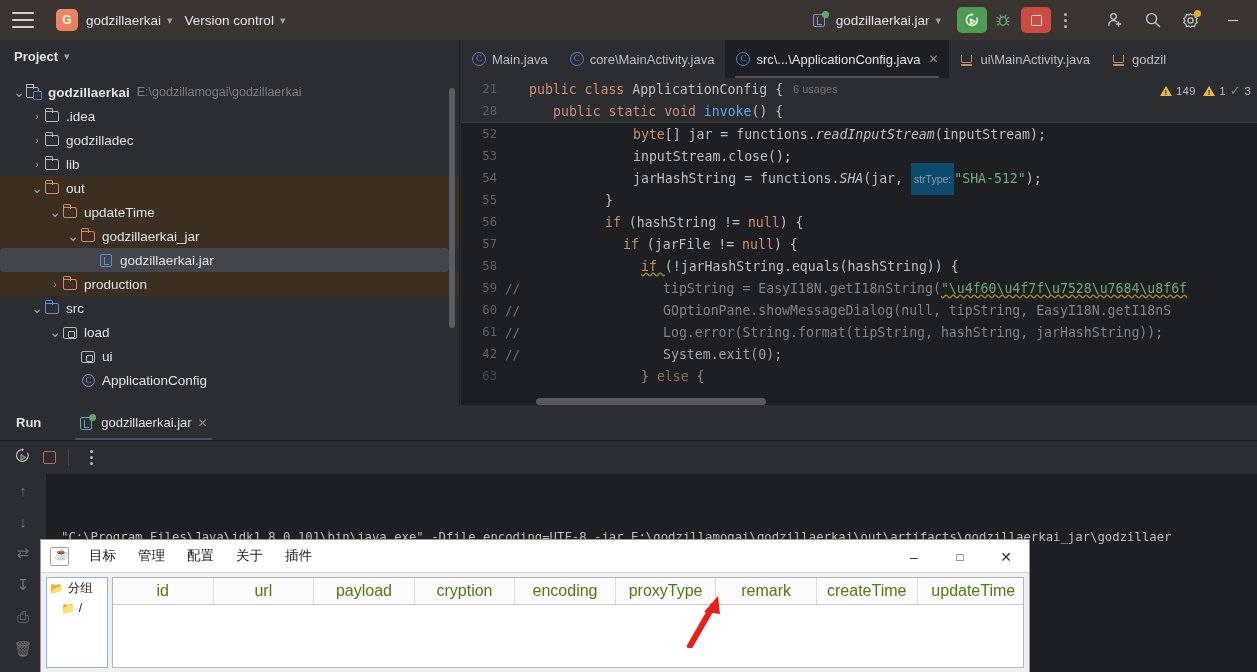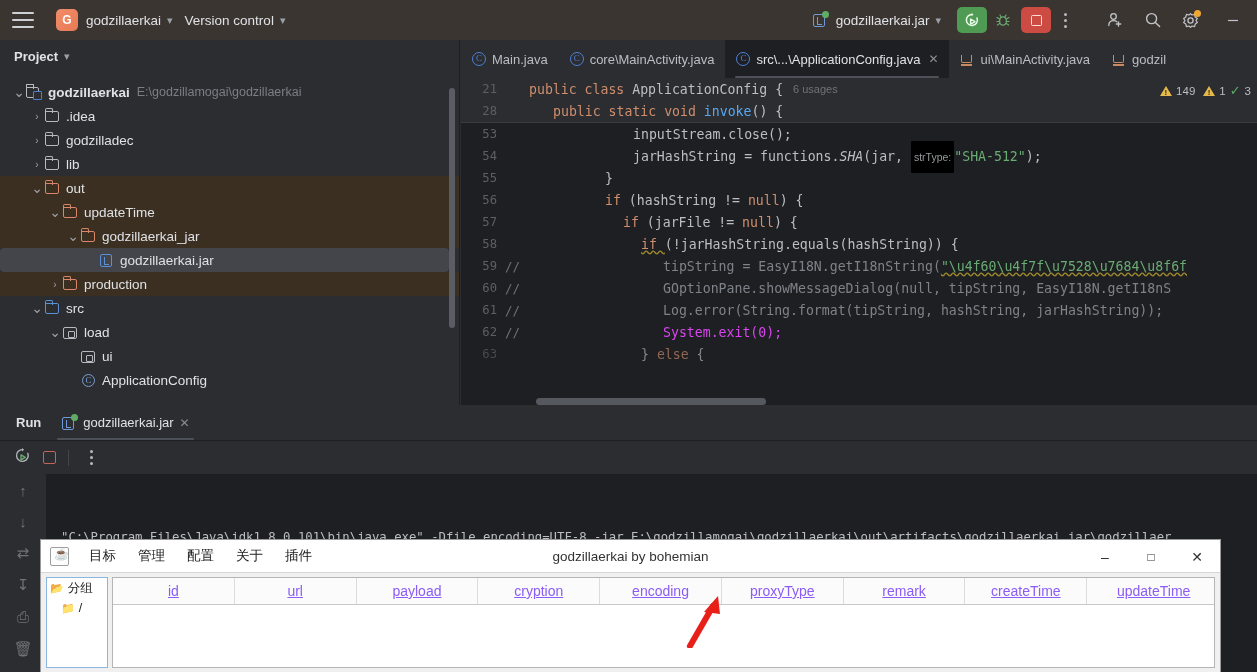--- a/index.html
+++ b/index.html
@@ -113,74 +113,74 @@
   .code { position: relative; height: 327px; overflow: hidden; font-family: "DejaVu Sans Mono", monospace; }
   .sticky { background: #2b2d30; }
   .cline { height: 22px; display: flex; align-items: center; font-size: 13.2px; white-space: pre; }
   .ln { width: 44px; text-align: right; color: #5c6066; font-size: 12.2px; flex: none;
         padding-right: 8px; }
   .cmt-gutter { width: 28px; color: #6f7277; flex: none; font-size: 12.5px; }
   .usages { color: #6f7277; font-size: 11px; font-family: "Liberation Sans", sans-serif; margin-left: 10px; }
   .kw { color: #cf8e6d; } .fn { color: #56a8f5; } .str { color: #6aab73; }
   .pl { color: #bcbec4; } .it { font-style: italic; color: #bcbec4; }
   .und { text-decoration-color: #6b6f76; }
-  .param { background: #000000; color: #97999c; font-size: 10.5px; border-radius: 1px;
+  .param { background: #0c4a6e; color: #97999c; font-size: 10.5px; border-radius: 1px;
     padding: 10px 3px; font-family: "Liberation Sans", sans-serif; }
   .wavy { text-decoration: underline; text-decoration-style: wavy; text-decoration-color: #a0892c; }
   .inspect { position: absolute; right: 6px; top: 5px; display: flex; align-items: center;
     gap: 4px; font-size: 11.5px; color: #b9bdc4; font-family: "Liberation Sans", sans-serif; }
   .warn-tri { width: 0; height: 0; border-left: 6px solid transparent; border-right: 6px solid transparent;
     border-bottom: 10px solid #e5b94c; position: relative; }
   .warn-tri::after { content: "!"; position: absolute; left: -1.5px; top: 2px; font-size: 8px;
     color: #33291a; font-weight: bold; }
   .check { color: #5fad65; font-size: 13px; }
   .hscroll { position: absolute; left: 75px; bottom: 0px; width: 230px; height: 7px;
     background: #55585e; border-radius: 4px; }
 
   
   .runpanel { position: absolute; left: 0; top: 405px; width: 1257px; height: 267px; background: #1e1f22; }
-  .run-head { height: 35px; background: #2b2d30; display: flex; align-items: center; padding-left: 16px; gap: 12px;}
+  .run-head { height: 35px; background: #2b2d30; display: flex; align-items: center; padding-left: 16px; gap: 30px;}
   .run-head .lbl { color: #dfe1e5; font-size: 13px; font-weight: bold; }
   .run-tab { display: flex; align-items: center; gap: 6px; color: #dfe1e5; font-size: 13px;
     height: 35px; padding: 0 8px; position: relative; cursor: pointer;}
   .run-tab::after { content:""; position:absolute; left:4px; right:4px; bottom:0; height:2px;
     background:#4b5059; border-radius:1px;}
   .run-toolbar { height: 34px; background: #2b2d30; display: flex; align-items: center;
     padding-left: 14px; gap: 12px; border-top: 1px solid #1e1f22;}
   .stop-sm { width: 13px; height: 13px; border: 1.6px solid #c4655c; border-radius: 2px; }
   .vdiv { width: 1px; height: 16px; background: #43454a; }
   .left-rail { position: absolute; left: 0; top: 69px; width: 46px; height: 198px;
     background: #2b2d30; display: flex; flex-direction: column; align-items: center; padding-top: 8px; gap: 14px;}
   .rail-ico { color: #6f7277; font-size: 15px; cursor: pointer; }
   .console { position: absolute; left: 47px; top: 69px; right: 0; bottom: 0;
     background: #1e1f22; font-family: "DejaVu Sans Mono", monospace;
     font-size: 12.3px; color: #bcbec4; padding: 8px 0 0 14px; line-height: 22px; white-space: pre; }
 
   
-  .gwin { position: absolute; left: 40px; top: 539px; width: 1181px; height: 133px;
+  .gwin { position: absolute; left: 40px; top: 539px; width: 990px; height: 133px;
     background: #f0f0f0; border: 1px solid #9a9a9a; }
   .gwin-bar { height: 33px; background: #ffffff; display: flex; align-items: center; position: relative;
     border-bottom: 1px solid #d6d6d6;}
   .g-ico { width: 19px; height: 19px; margin-left: 9px; border: 1px solid #9e9e9e;
     background: #fdfdfd; border-radius: 2px; position: relative; }
   .g-ico::after { content: "\2615"; position: absolute; left: 3px; top: -1px; font-size: 12px; color: #3b6ea5;}
   .g-menu { display: flex; gap: 22px; margin-left: 20px; font-size: 13.5px; color: #1b1b1b; }
   .g-menu span { cursor: pointer; }
   .g-title { position: absolute; left: 0; right: 0; text-align: center; font-size: 13.5px; color: #333; pointer-events: none;}
   .g-ctrls { position: absolute; right: 0; top: 0; height: 33px; display: flex; align-items: center; }
   .g-btn { width: 46px; height: 33px; display: flex; align-items: center; justify-content: center;
     font-size: 14px; color: #333; cursor: pointer; }
   .gwin-body { display: flex; height: 99px; background: #f0f0f0; }
   .g-tree { width: 62px; margin: 4px 0 4px 5px; background: #ffffff; border: 1px solid #8ab6e0; }
   .g-tree-row { font-size: 12.5px; color: #1b1b1b; display: flex; align-items: center; gap: 4px; padding: 2px 3px;}
   .fold-ico { color: #6d6d6d; font-size: 11px; }
   .g-table { flex: 1; margin: 4px 5px 4px 4px; background: #fff; border: 1px solid #b5b5b5; overflow: hidden;}
   .g-thead { display: flex; height: 27px; background: #fbfbfb; border-bottom: 1px solid #c8c8c8;}
   .g-th { flex: 1; display: flex; align-items: center; justify-content: center;
-    font-size: 14px; color: #8b5cf6; border-right: 1px solid #dcdcdc; text-decoration: underline; }
+    font-size: 16px; color: #4d7c0f; border-right: 1px solid #dcdcdc; }
   .g-th:last-child { border-right: none; margin-left: 6px; }
   .arrow-anno { position: absolute; left: 680px; top: 592px; width: 46px; height: 56px; pointer-events: none; }
 </style>
 </head>
 <body>
 
 <div id="root">
 
   <div class="toolbar">
     <div class="hamburger">
@@ -396,20 +396,25 @@
         </div>
         <div class="cline">
           <span class="ln">28</span>
           <span style="padding-left:48px"><span class="kw">public static void </span><span class="fn">invoke</span><span class="pl">() {</span></span>
         </div>
       </div>
 
       <div style="border-top:1px solid #393b40"></div>
 
       <div class="cline">
+        <span class="ln">52</span>
+        <span class="cmt-gutter"></span>
+        <span style="padding-left:100px"><span class="kw">byte</span><span class="pl">[] jar = functions.</span><span class="it">readInputStream</span><span class="pl">(inputStream);</span></span>
+      </div>
+      <div class="cline">
         <span class="ln">53</span>
         <span class="cmt-gutter"></span>
         <span style="padding-left:100px"><span class="pl">inputStream.close();</span></span>
       </div>
       <div class="cline">
         <span class="ln">54</span>
         <span class="cmt-gutter"></span>
         <span style="padding-left:100px"><span class="pl und">jarHashString</span><span class="pl"> = functions.</span><span class="it">SHA</span><span class="pl">(jar, </span><span class="param">strType:</span><span class="str">"SHA-512"</span><span class="pl">);</span></span>
       </div>
       <div class="cline">
@@ -441,23 +446,23 @@
         <span class="ln">60</span>
         <span class="cmt-gutter">//</span>
         <span style="padding-left:130px; color:#7e8289">GOptionPane.showMessageDialog(null, tipString, EasyI18N.getI18nS</span>
       </div>
       <div class="cline">
         <span class="ln">61</span>
         <span class="cmt-gutter">//</span>
         <span style="padding-left:130px; color:#7e8289">Log.error(String.format(tipString, hashString, jarHashString));</span>
       </div>
       <div class="cline">
-        <span class="ln">62</span>
+        <span class="ln">42</span>
         <span class="cmt-gutter">//</span>
-        <span style="padding-left:130px; color:#d946ef">System.exit(0);</span>
+        <span style="padding-left:130px; color:#a3a3a3">System.exit(0);</span>
       </div>
       <div class="cline" style="opacity:.65">
         <span class="ln">63</span>
         <span class="cmt-gutter"></span>
         <span style="padding-left:108px"><span class="pl">} </span><span class="kw">else </span><span class="pl">{</span></span>
       </div>
 
       <div class="inspect">
         <span class="warn-tri"></span>
         <span>149</span>
@@ -518,21 +523,20 @@
   <div class="gwin">
     <div class="gwin-bar">
       <div class="g-ico"></div>
       <div class="g-menu" id="gmenu">
           <span>目标</span>
           <span>管理</span>
           <span>配置</span>
           <span>关于</span>
           <span>插件</span>
         </div>
-      <div class="g-title">godzillaerkai by bohemian</div>
       <div class="g-ctrls">
         <div class="g-btn">–</div>
         <div class="g-btn" style="font-size:12px">□</div>
         <div class="g-btn">✕</div>
       </div>
     </div>
     <div class="gwin-body">
       <div class="g-tree">
         <div class="g-tree-row">
           <span class="fold-ico">📂</span>

